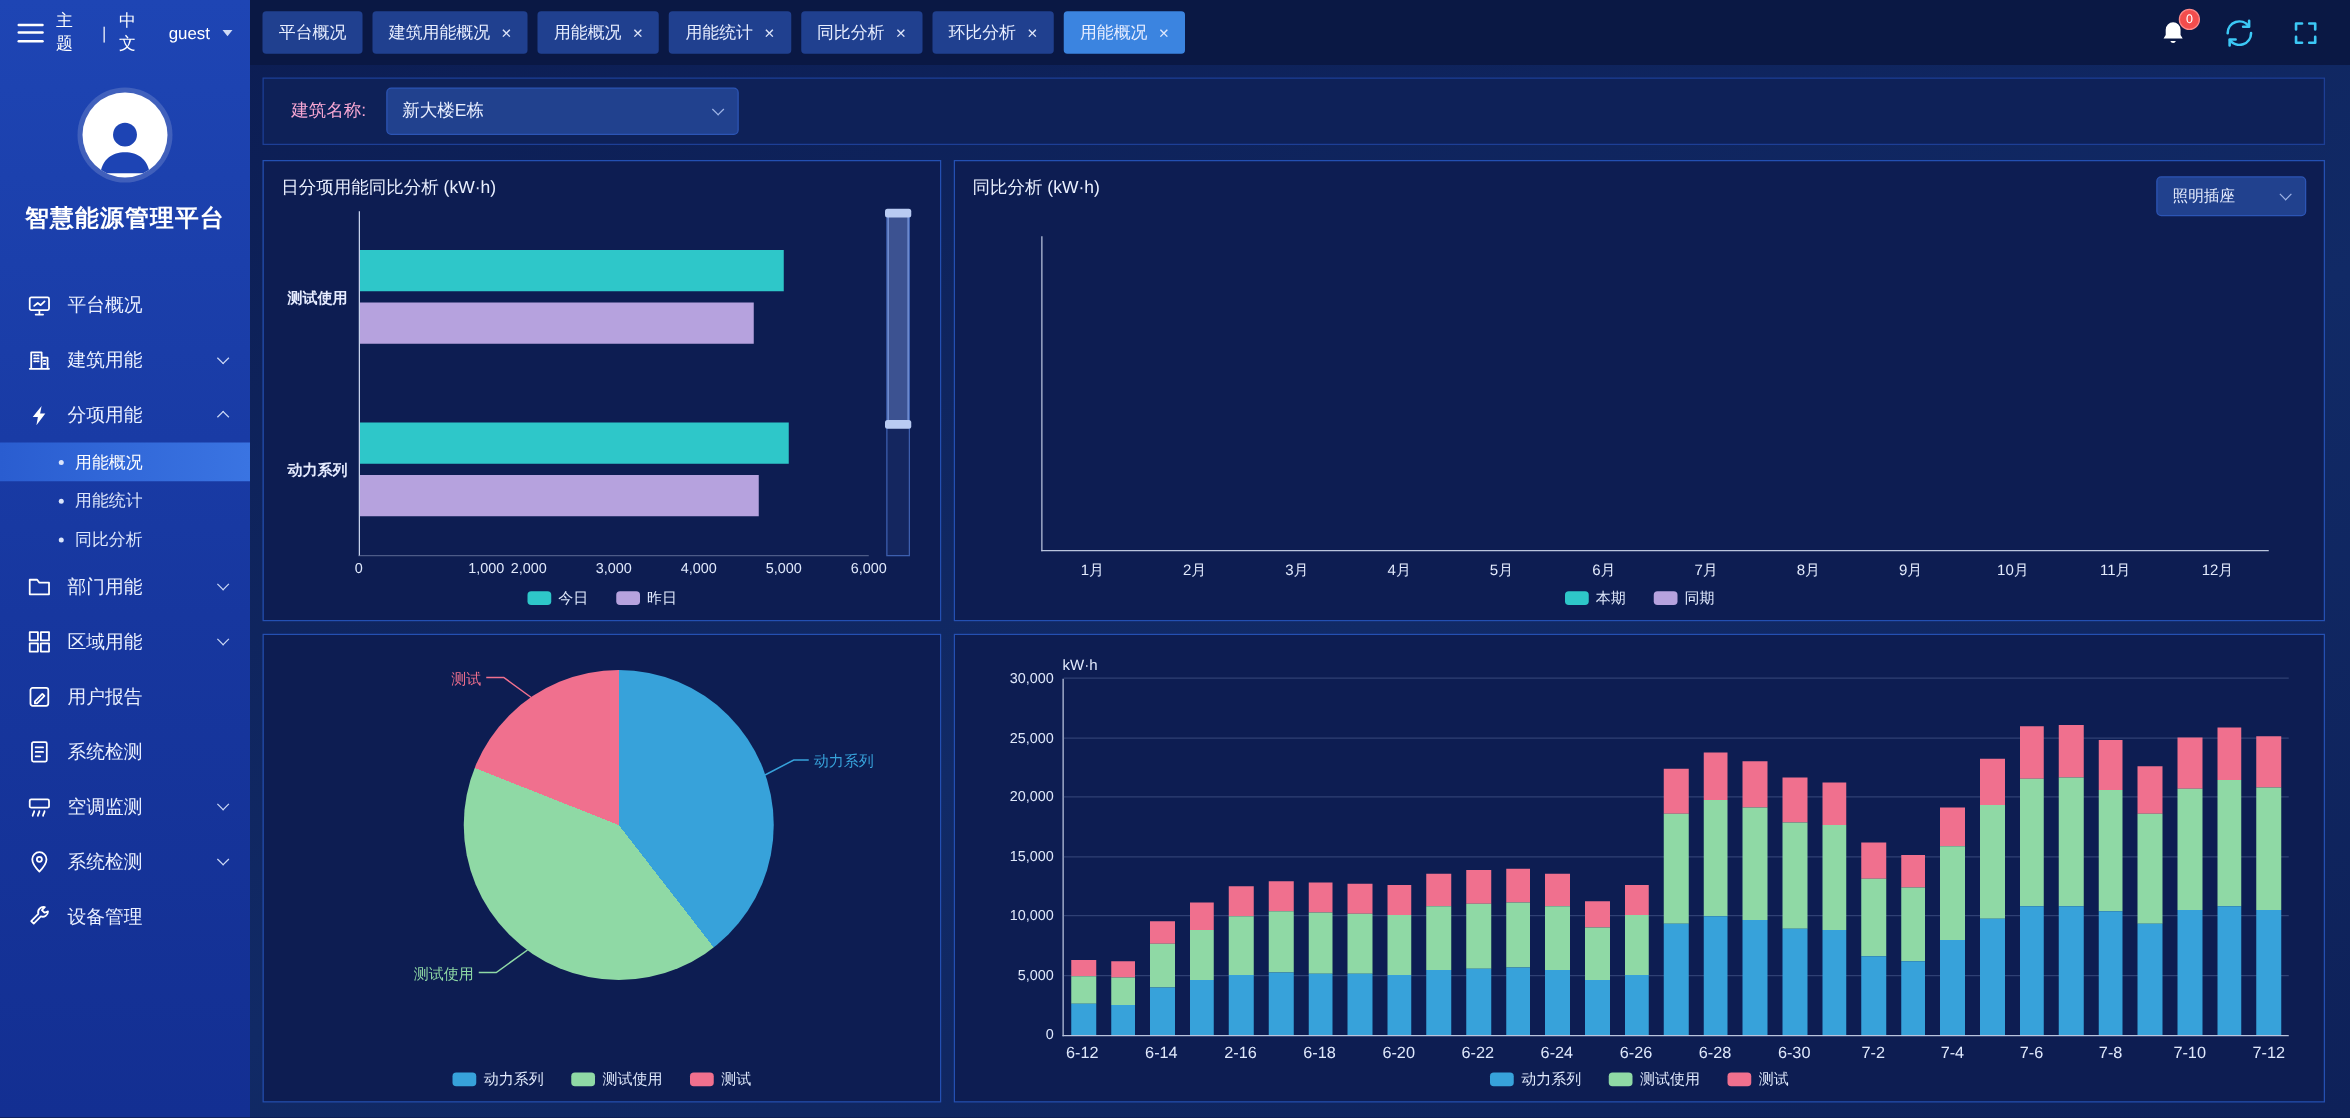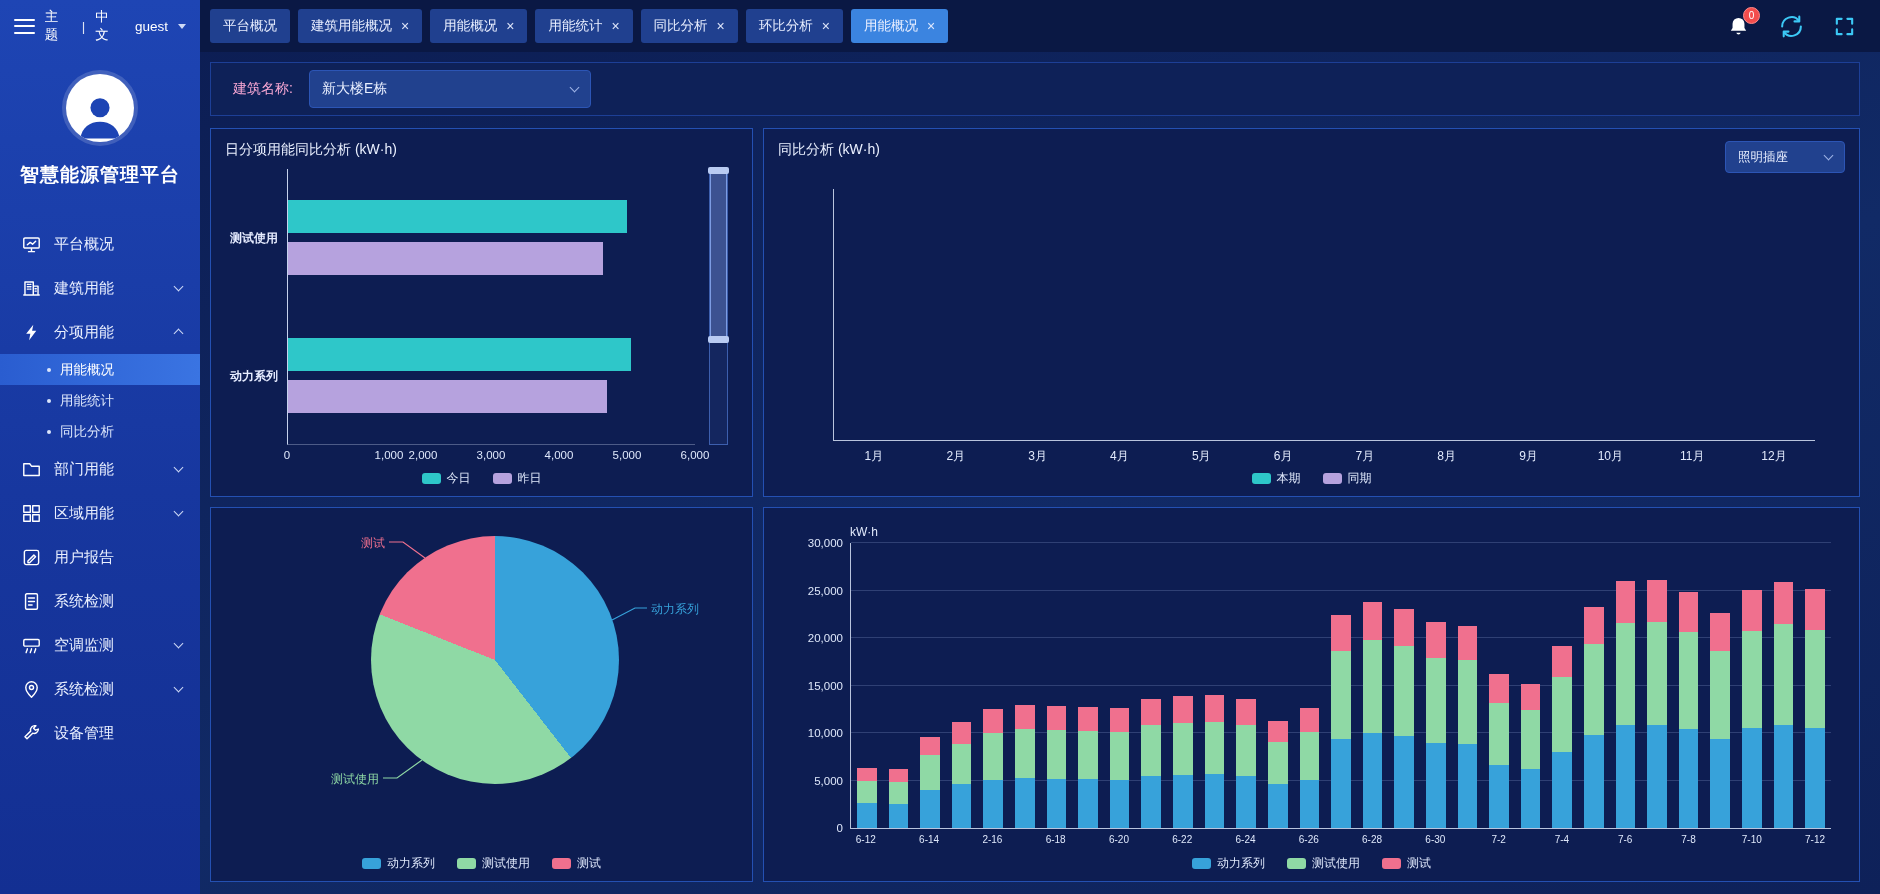--- a/index.html
+++ b/index.html
@@ -74,21 +74,21 @@
 
 .stack-wrap{flex:1;display:flex;flex-direction:column;min-height:0;margin-top:2px}
 .stack-unit{margin-left:72px;font-size:12px;color:#e2eafc;margin-top:3px}
 .stack-plot{flex:1;position:relative;margin:4px 14px 0 72px;border-left:1px solid #b9c4dd;border-bottom:1px solid #b9c4dd;min-height:0}
 .gridline{position:absolute;left:0;right:0;height:1px;background:rgba(125,145,195,.3)}
 .ytick{position:absolute;right:calc(100% + 8px);transform:translateY(50%);font-size:11.5px;color:#dfe8fb;white-space:nowrap}
 .bars{position:absolute;left:0;right:0;top:0;bottom:0;display:flex;align-items:flex-end}
 .bar-slot{flex:1;display:flex;justify-content:center;align-items:flex-end;height:100%}
 .stack{width:62%;display:flex;flex-direction:column;justify-content:flex-end;height:100%}
 .seg{width:100%}
-.stack-xlabels{display:flex;margin:5px 14px 0 72px;font-size:10px;color:#dfe8fb;height:16px;flex:0 0 16px}
+.stack-xlabels{display:flex;margin:5px 14px 0 72px;font-size:13px;color:#dfe8fb;height:16px;flex:0 0 16px}
 .stack-xlabels span{flex:1;text-align:center;white-space:nowrap}
 </style>
 </head>
 <body>
 
 <div class="app">
 
   <aside class="sidebar">
     <div class="sb-top">
       <div class="hamburger">

